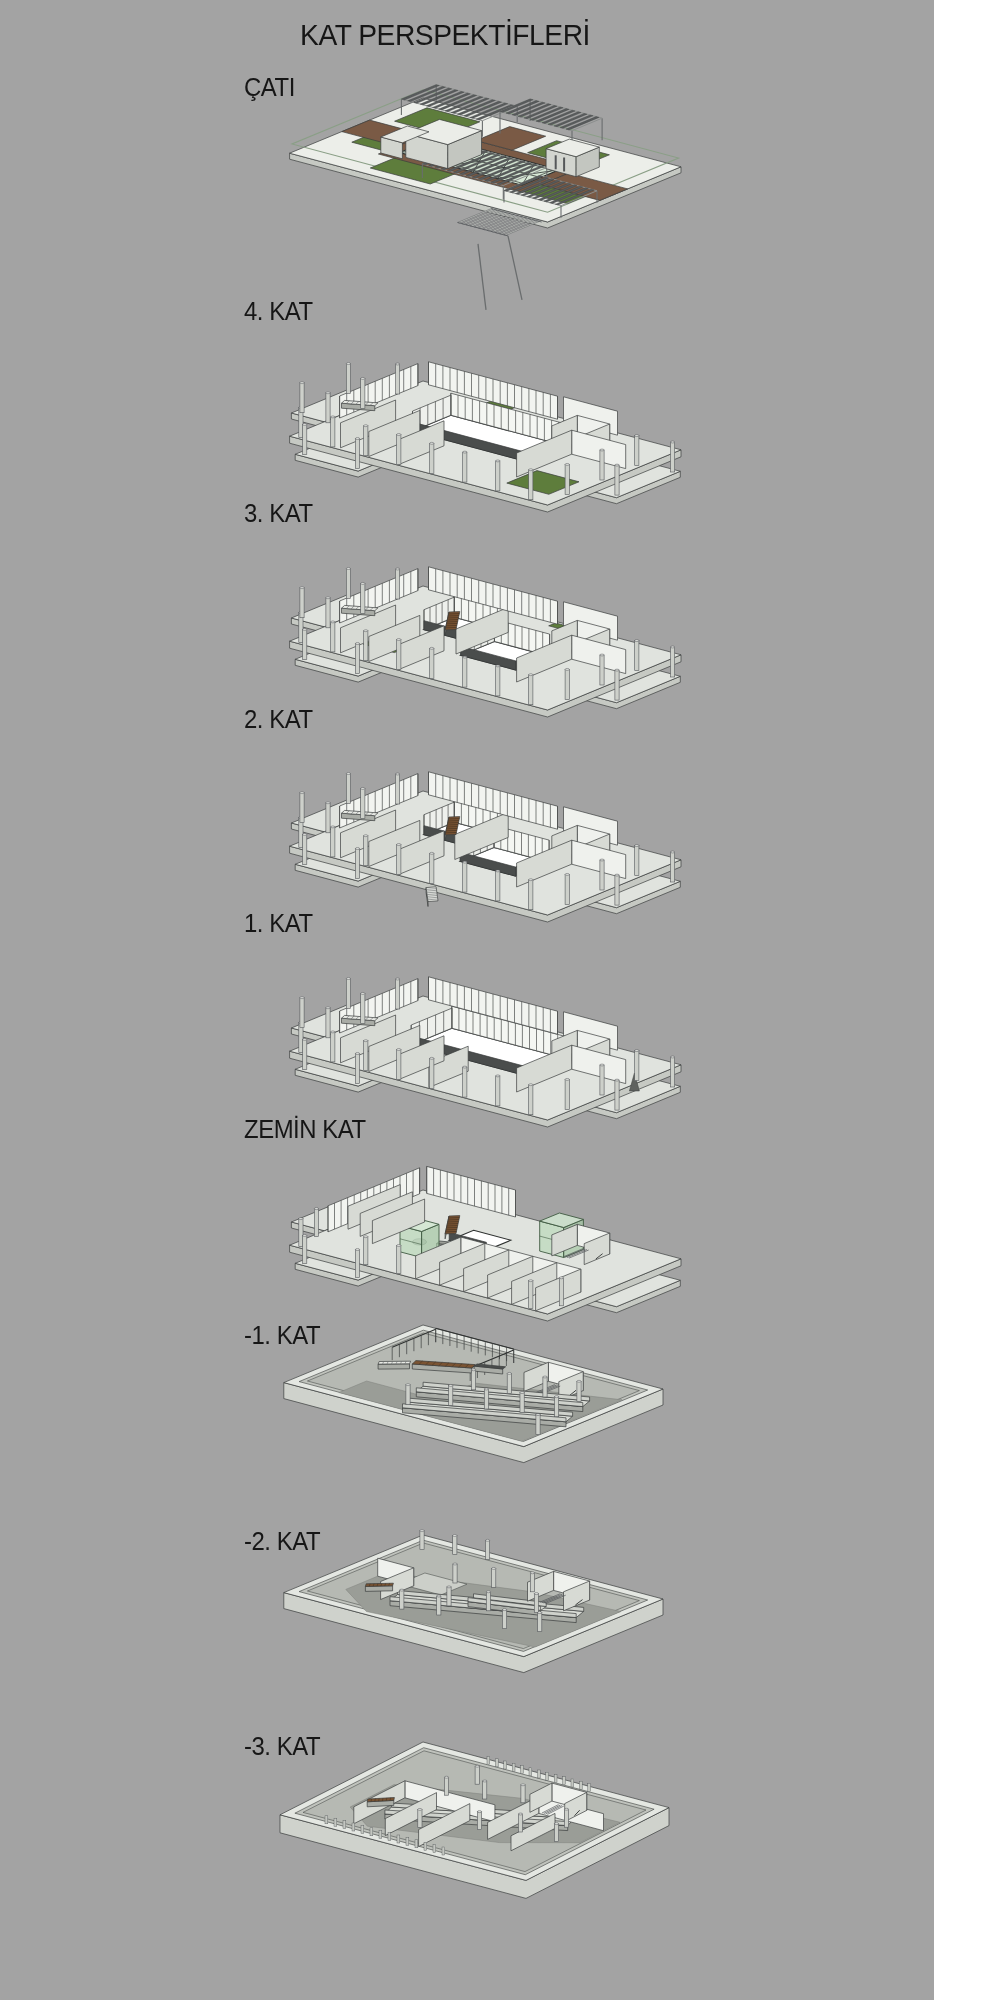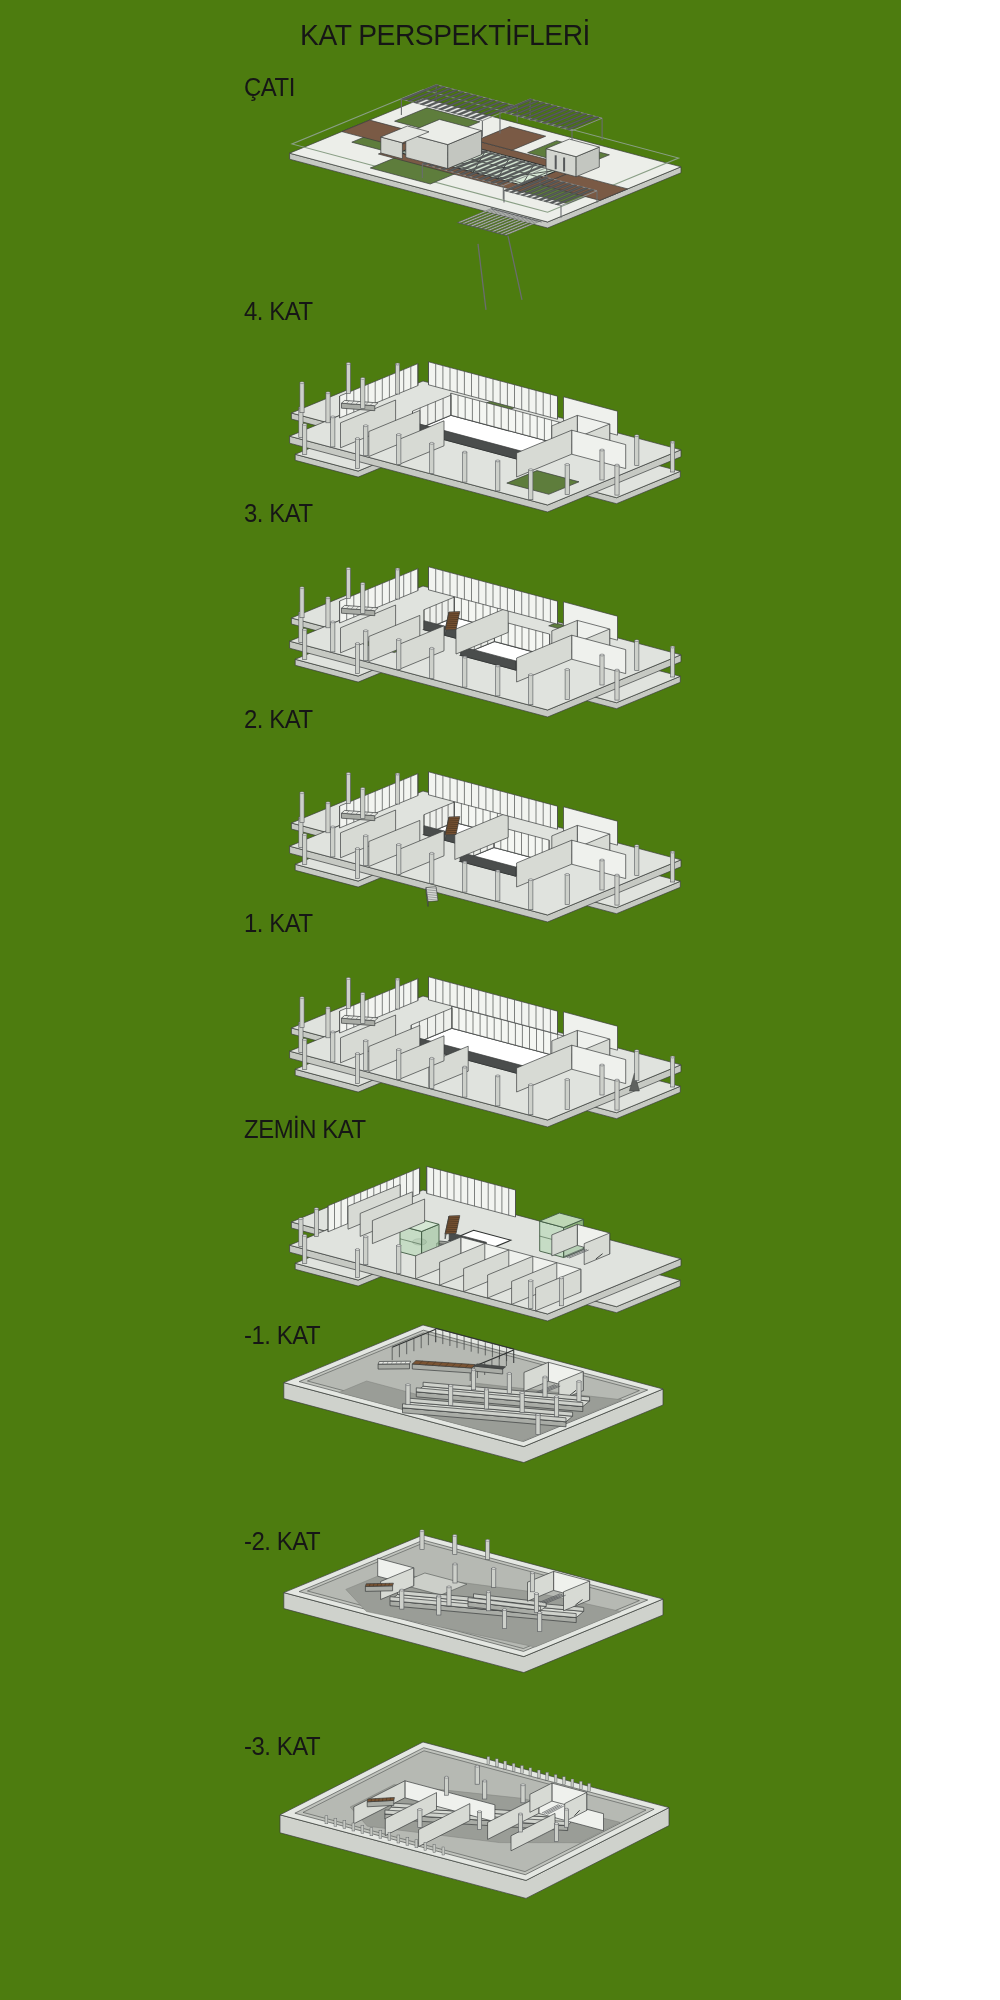--- a/index.html
+++ b/index.html
@@ -1,17 +1,17 @@
 <!DOCTYPE html>
 <html><head>
 <meta charset="utf-8">
 <style>
   html,body{margin:0;padding:0;background:#ffffff;}
-  #page{position:relative;width:901px;height:2000px;background:#4d7c0f;overflow:hidden;
-        font-family:"Liberation Sans",sans-serif;}
+  #page{position:relative;width:901px;height:2000px;background:#a3a3a3;overflow:hidden;
+        font-family:"Liberation Sans",sans-serif;padding-left:33px;}
   .title{position:absolute;left:145px;top:18px;width:600px;text-align:center;
          font-size:30px;color:#161616;letter-spacing:-0.5px;transform:scaleX(0.94);
          transform-origin:center;white-space:nowrap;}
   .floor-label{position:absolute;left:244px;font-size:26px;color:#161616;
          letter-spacing:-0.5px;transform:scaleX(0.92);transform-origin:left;
          white-space:nowrap;}
   .floor-svg{position:absolute;left:168px;overflow:visible;}
   svg{display:block;overflow:visible;}
 </style>
 </head>

